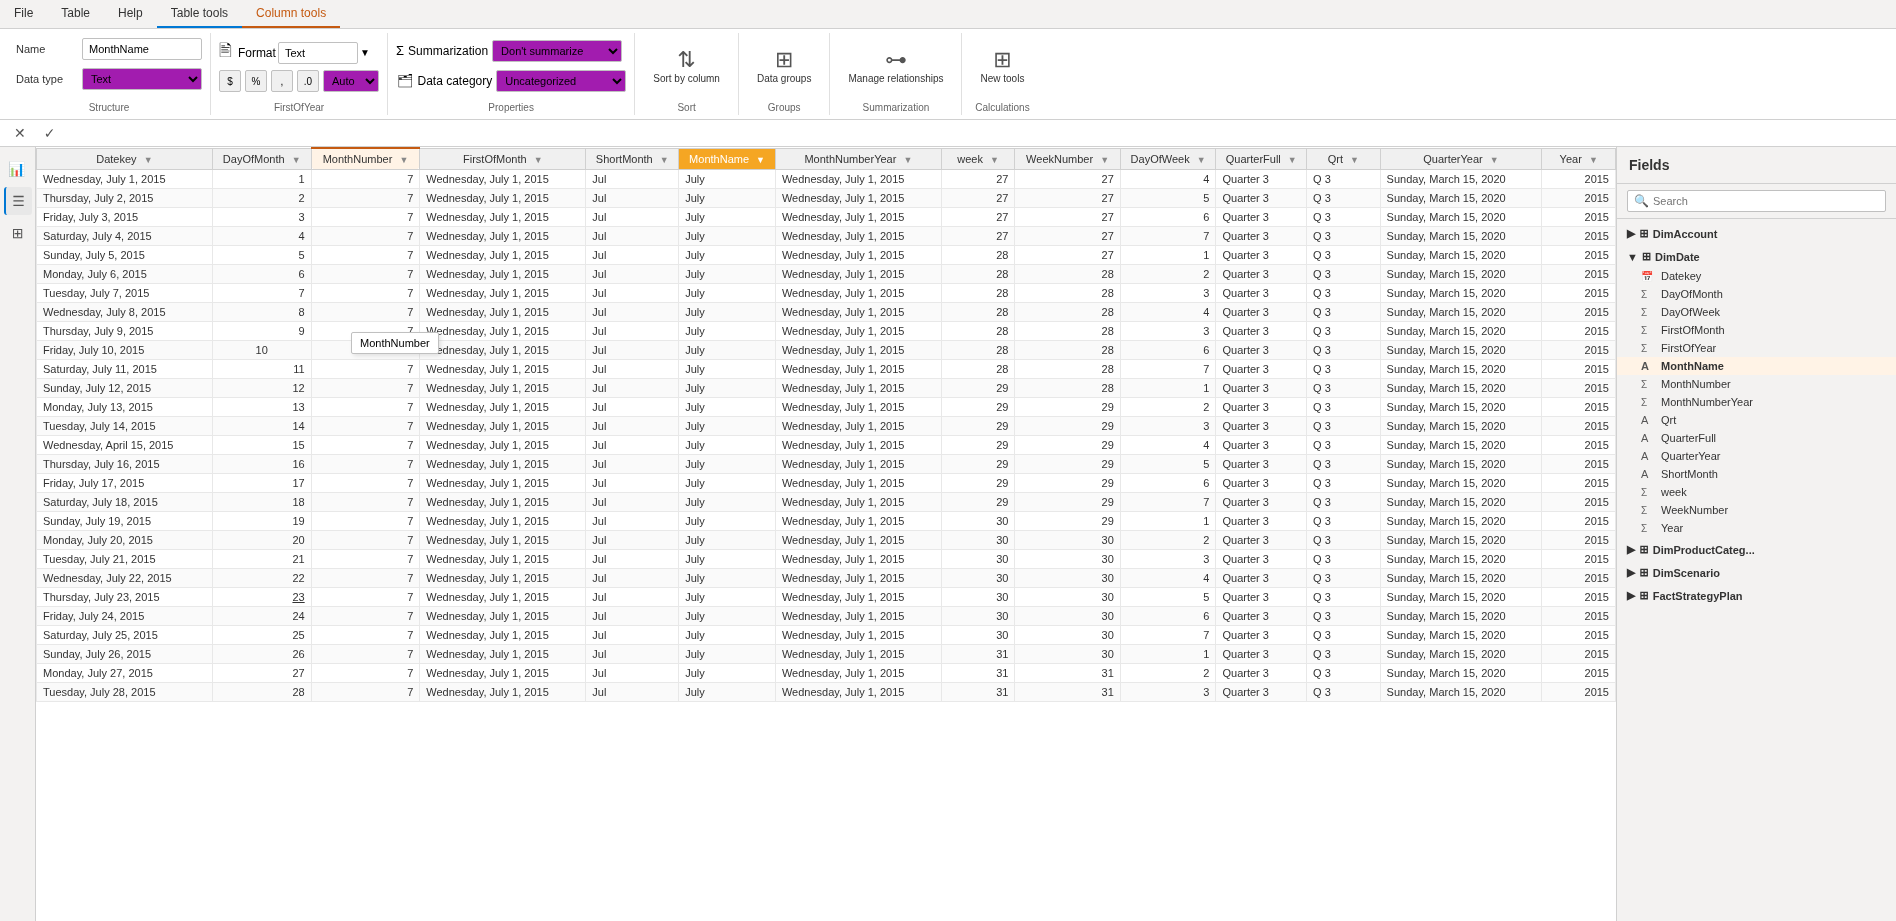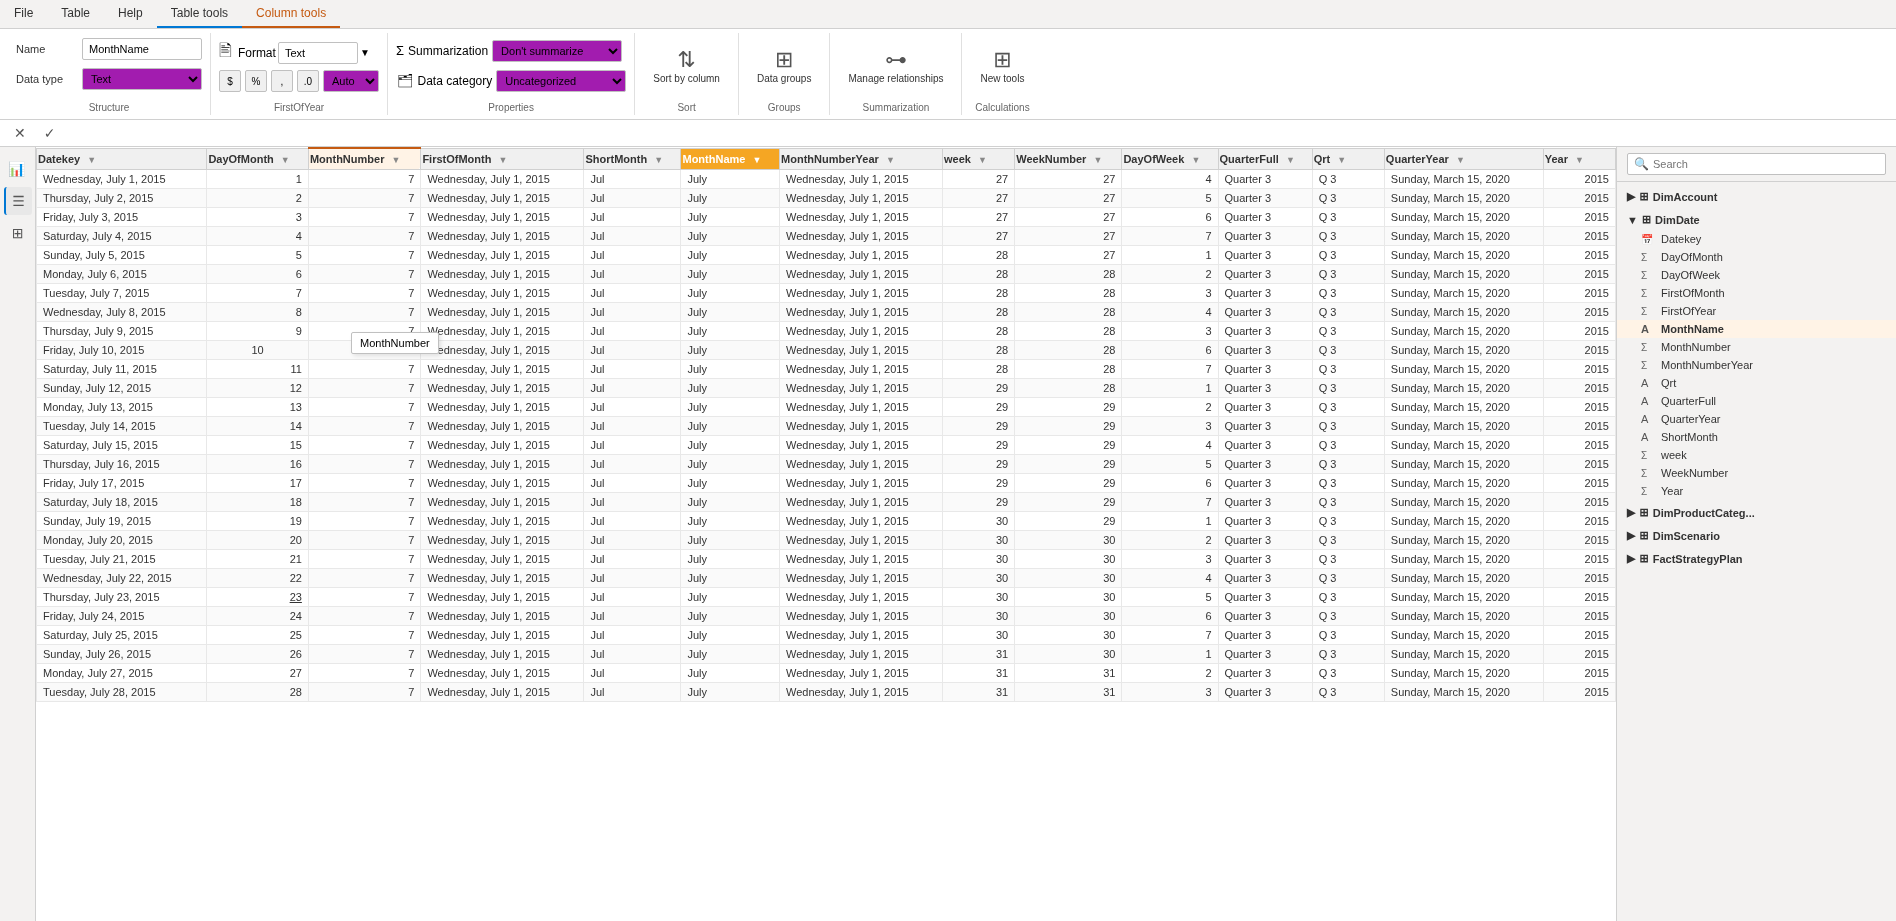--- a/index.html
+++ b/index.html
@@ -34,21 +34,21 @@
     
     
     .left-sidebar { width: 36px; background: #f3f2f1; border-right: 1px solid #d0d0d0; display: flex; flex-direction: column; align-items: center; padding-top: 8px; gap: 4px; }
     .left-icon { width: 28px; height: 28px; display: flex; align-items: center; justify-content: center; cursor: pointer; border-radius: 3px; color: #555; font-size: 14px; }
     .left-icon.active { background: #e8e8e8; border-left: 2px solid #0078d4; }
     
     
     .table-area { flex: 1; overflow: auto; background: #fff; }
     table { border-collapse: collapse; width: 100%; font-size: 11px; }
     thead tr { background: #f0f0f0; position: sticky; top: 0; z-index: 5; }
-    th { border: 1px solid #d0d0d0; padding: 4px 1px; text-align: left; white-space: nowrap; font-weight: 700; color: #333; cursor: pointer; position: relative; min-width: 60px; }
+    th { border: 1px solid #d0d0d0; padding: 4px 1px; text-align: center; white-space: nowrap; font-weight: 400; color: #333; cursor: pointer; position: relative; min-width: 60px; }
     th.highlight { background: #fff3e6; border-top: 2px solid #c55a11; border-radius: 6px; }
     th.monthname-col { background: #f5a623; color: #fff; }
     td { border: 1px solid #e8e8e8; padding: 3px 6px; white-space: nowrap; color: #333; }
     tr:nth-child(even) td { background: #fafafa; }
     
     .col-filter { font-size: 9px; color: #888; margin-left: 4px; }
     
     
     .right-sidebar { width: 280px; background: #f3f2f1; border-left: 1px solid #d0d0d0; display: flex; flex-direction: column; }
     .fields-header { padding: 10px 12px; font-size: 14px; font-weight: 600; color: #333; border-bottom: 1px solid #d0d0d0; background: #f3f2f1; }
@@ -455,21 +455,21 @@
               <td>Wednesday, July 1, 2015</td>
               <td style="text-align: right;">29</td>
               <td style="text-align: right;">29</td>
               <td style="text-align: right;">3</td>
               <td>Quarter 3</td>
               <td>Q 3</td>
               <td>Sunday, March 15, 2020</td>
               <td style="text-align: right;">2015</td>
             </tr>
             <tr>
-              <td>Saturday, July 15, 2015</td>
+              <td>Wednesday, April 15, 2015</td>
               <td style="text-align: right;">15</td>
               <td style="text-align: right;">7</td>
               <td>Wednesday, July 1, 2015</td>
               <td>Jul</td>
               <td>July</td>
               <td>Wednesday, July 1, 2015</td>
               <td style="text-align: right;">29</td>
               <td style="text-align: right;">29</td>
               <td style="text-align: right;">4</td>
               <td>Quarter 3</td>
@@ -686,20 +686,21 @@
               <td style="text-align: right;">2015</td>
             </tr>
           </tbody>
       </table>
 
       <div class="tooltip">MonthNumber</div>
     </div>
   </div>
 
   <div class="right-sidebar">
+    <div class="fields-header">Fields</div>
     <div class="fields-search">
       <div class="fields-search-box">
         <span>🔍</span>
         <input class="fields-search-input" type="text" placeholder="Search" style="">
       </div>
     </div>
     <div class="fields-list">
 
       <div class="field-group">
         <div class="field-group-header">

